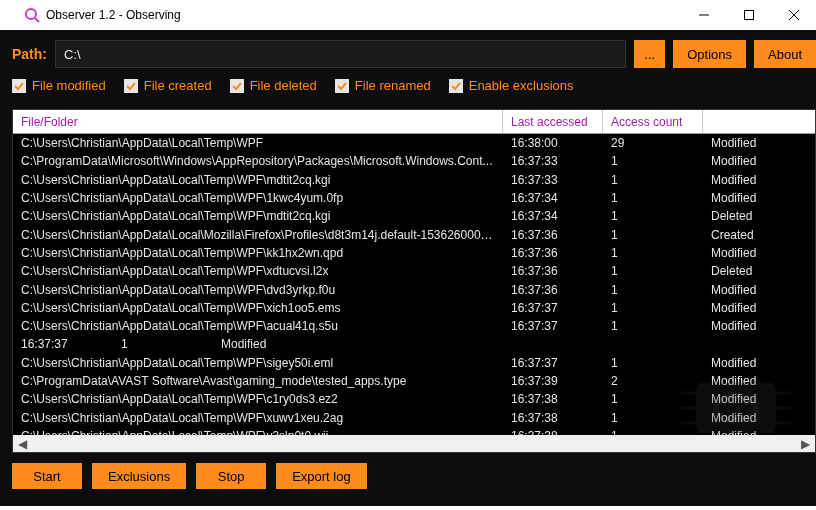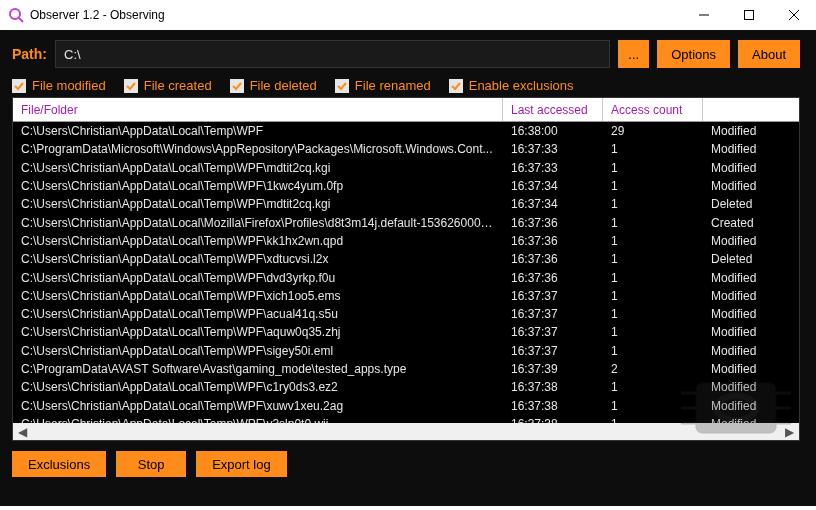--- a/index.html
+++ b/index.html
@@ -1,32 +1,32 @@
 <!DOCTYPE html>
 <html><head>
 <meta charset="utf-8">
 <style>
   * { box-sizing: border-box; margin: 0; padding: 0; }
   html, body { width: 816px; height: 510px; font-family: "Segoe UI", Tahoma, sans-serif; font-size: 12px; overflow: hidden; background: #fff; }
-  .titlebar { height: 30px; background: #fff; display: flex; align-items: center; padding-left: 8px; }
+  .titlebar { height: 30px; background: #fff; display: flex; align-items: center; padding-left: 24px; }
   .titlebar .icon { width: 16px; height: 16px; margin-right: 6px; }
   .titlebar .title { font-size: 12px; color: #000; flex: 1; }
   .winbtns { display: flex; height: 100%; }
   .winbtn { width: 45px; display: flex; align-items: center; justify-content: center; cursor: pointer; }
   .winbtn svg { width: 10px; height: 10px; }
   
-  .body-dark { background: #0d0d0d; height: 476px; padding: 10px 16px 10px 12px; position: relative; overflow:hidden; }
+  .body-dark { background: #0d0d0d; height: 476px; padding: 10px 0 10px 12px; position: relative; overflow:hidden; }
   
   .pathrow { display: flex; align-items: center; gap: 8px; margin-bottom: 10px; }
   .pathlabel { color: #ff8c1a; font-size: 14px; font-weight: 600; }
   .pathinput { flex: 1; background: #1a1a1a; border: 1px solid #333; color: #e6e6e6; padding: 6px 8px; font-size: 13px; height: 28px; }
   .btn-orange { background: #ff8c1a; color: #000; border: none; padding: 0 14px; height: 28px; font-size: 13px; font-weight: 500; cursor: pointer; }
   .btn-orange.dots { padding: 0 10px; }
   
-  .filterrow { display: flex; align-items: center; gap: 18px; margin-bottom: 4px; }
+  .filterrow { display: flex; align-items: center; gap: 18px; margin-bottom: 16px; }
   .chk { display: flex; align-items: center; gap: 6px; cursor: pointer; }
   .chkbox { width: 14px; height: 14px; background: #e6e6e6; display: flex; align-items: center; justify-content: center; }
   .chkbox svg { width: 10px; height: 10px; }
   .chklabel { color: #ff8c1a; font-size: 13px; }
   
   .tablewrap { background: #000; border: 1px solid #333; height: 344px; display: flex; flex-direction: column; position: relative; }
   .thead { display: flex; background: #fff; color: #a21caf; height: 24px; align-items: center; font-size: 12px; border-bottom: 1px solid #999; }
   .th { padding: 0 8px; border-right: 1px solid #ccc; height:100%; display:flex; align-items:center; }
   .col-file { width: 490px; }
   .col-last { width: 100px; }
@@ -194,21 +194,20 @@
           <div class="td col-count">1</div>
           <div class="td col-type">Modified</div>
         </div>
         <div class="trow">
           <div class="td col-file">C:\Users\Christian\AppData\Local\Temp\WPF\acual41q.s5u</div>
           <div class="td col-last">16:37:37</div>
           <div class="td col-count">1</div>
           <div class="td col-type">Modified</div>
         </div>
         <div class="trow">
-          <div class="td col-file">C:\Users\Christian\AppData\Local\Temp\WPF\aquw0q35.zhj</div>
           <div class="td col-last">16:37:37</div>
           <div class="td col-count">1</div>
           <div class="td col-type">Modified</div>
         </div>
         <div class="trow">
           <div class="td col-file">C:\Users\Christian\AppData\Local\Temp\WPF\sigey50i.eml</div>
           <div class="td col-last">16:37:37</div>
           <div class="td col-count">1</div>
           <div class="td col-type">Modified</div>
         </div>
@@ -237,20 +236,21 @@
           <div class="td col-type">Modified</div>
         </div>
       </div>
     <div class="hscroll">
       <span class="harrow">◀</span>
       <span class="harrow">▶</span>
     </div>
   </div>
 
   <div class="footerrow">
+    <button class="btn-footer">Start</button>
     <button class="btn-footer">Exclusions</button>
     <button class="btn-footer">Stop</button>
     <button class="btn-footer">Export log</button>
   </div>
 
   <svg class="watermark" width="120" height="80">
     <rect x="20" y="15" width="80" height="50" rx="6" fill="#333" stroke="#222"></rect>
     <line x1="20" y1="25" x2="5" y2="25" stroke="#333" stroke-width="3"></line>
     <line x1="20" y1="40" x2="5" y2="40" stroke="#333" stroke-width="3"></line>
     <line x1="20" y1="55" x2="5" y2="55" stroke="#333" stroke-width="3"></line>

